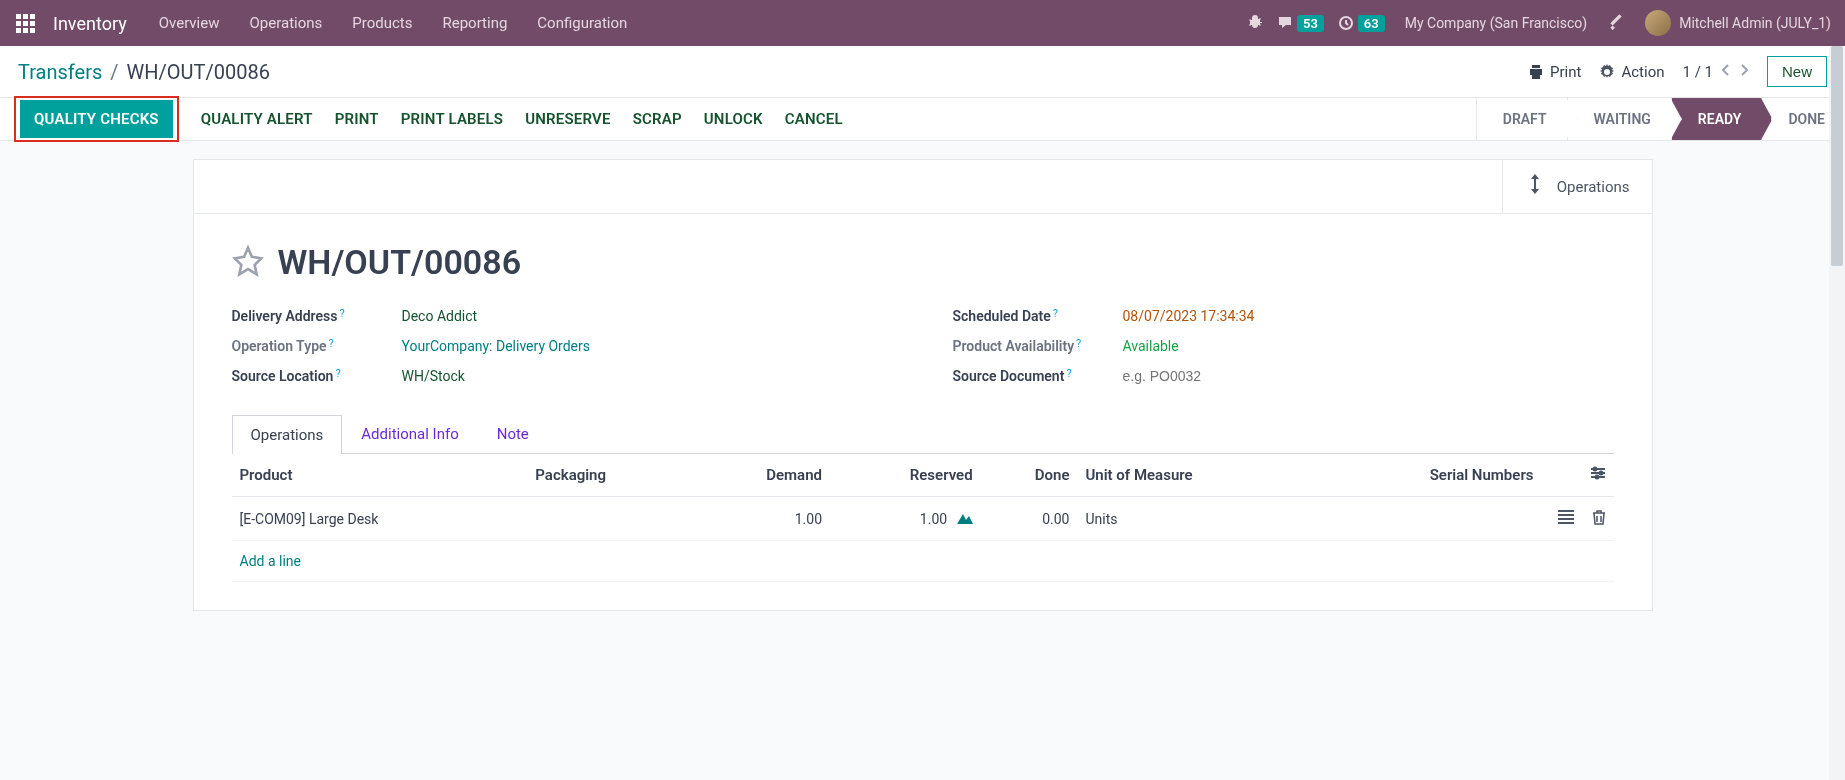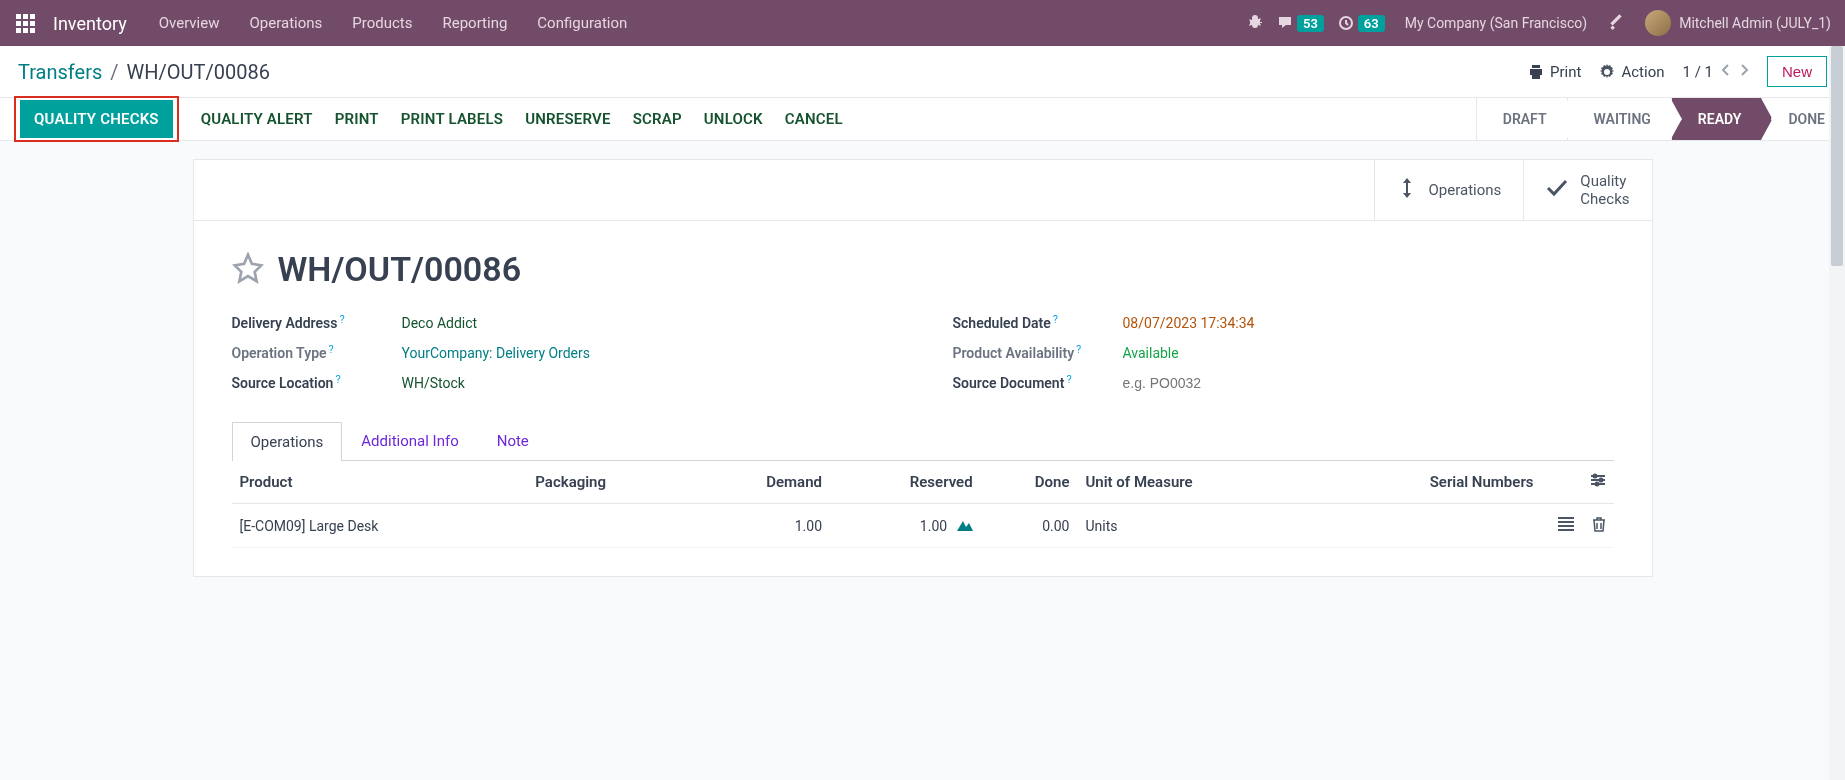--- a/index.html
+++ b/index.html
@@ -22,21 +22,21 @@
 
 
 .control-bar { display: flex; align-items: center; padding: 10px 18px; background: #fff; }
 .breadcrumb { font-size: 20px; color: #374151; display: flex; align-items: center; gap: 8px; }
 .breadcrumb a { color: #017E84; text-decoration: none; }
 .breadcrumb-sep { color: #6b7280; }
 .control-right { margin-left: auto; display: flex; align-items: center; gap: 18px; }
 .ctl-btn { display: flex; align-items: center; gap: 6px; color: #374151; cursor: pointer; font-size: 15px; }
 .pager { display: flex; align-items: center; gap: 8px; color: #374151; font-size: 15px; }
 .pager-arrow { color: #9ca3af; cursor: pointer; }
-.new-btn { border: 1px solid #00A09D; color: #be185d; background: #fff; padding: 6px 14px; cursor: pointer; font-size: 15px; }
+.new-btn { border: 1px solid #00A09D; color: #14532d; background: #fff; padding: 6px 14px; cursor: pointer; font-size: 15px; }
 
 
 .action-bar { display: flex; align-items: stretch; background: #fff; border-top: 1px solid #e5e7eb; border-bottom: 1px solid #e5e7eb; height: 44px; }
 .action-buttons { display: flex; align-items: center; gap: 22px; padding-left: 14px; }
 .action-btn { color: #14532d; font-weight: 600; font-size: 15px; cursor: pointer; padding: 10px 0; letter-spacing: 0.2px; }
 .action-btn.primary { background: #00A09D; color: #fff; padding: 10px 14px; }
 .highlight-box { border: 2px solid #d92d20; padding: 2px 4px; display: inline-flex; }
 
 .status-bar { margin-left: auto; display: flex; align-items: stretch; }
 .status-step { position: relative; padding: 0 20px 0 26px; display: flex; align-items: center; font-weight: 600; font-size: 14px; color: #6b7280; background: #fff; border-left: 1px solid #e5e7eb; }
@@ -54,21 +54,21 @@
 .stat-btn .stat-icon { font-size: 20px; }
 .stat-btn .stat-label { font-size: 15px; line-height: 1.2; }
 
 .sheet-body { padding: 28px 38px; }
 .title-row { display: flex; align-items: center; gap: 14px; margin-bottom: 26px; }
 .star-icon { color: #9ca3af; cursor: pointer; }
 .record-title { font-size: 34px; font-weight: 600; color: #374151; }
 
 .field-grid { display: grid; grid-template-columns: 1fr 1fr; gap: 14px 60px; margin-bottom: 30px; }
 .field-row { display: flex; align-items: baseline; }
-.field-label { width: 170px; font-weight: 600; color: #374151; display: flex; align-items: center; gap: 2px; }
+.field-label { width: 170px; font-weight: 600; color: #374151; display: flex; align-items: flex-end; gap: 2px; }
 .help-q { color: #0ea5e9; font-size: 11px; font-weight: 400; cursor: pointer; position: relative; top: -4px; }
 .field-value { color: #14532d; }
 .field-value.link { color: #017E84; cursor: pointer; }
 .field-value.warn { color: #b45309; }
 .field-value.ok { color: #16a34a; }
 .field-value.placeholder { color: #9ca3af; }
 .field-label.muted { color: #6b7280; }
 
 
 .tabs { display: flex; border-bottom: 1px solid #d1d5db; margin-bottom: 0; }
@@ -206,29 +206,20 @@
 <div class="sheet-wrap">
   <div class="sheet">
     <div class="stat-buttons">
       <div class="stat-btn">
         <span class="stat-icon">
           <svg width="20" height="24" viewBox="0 0 20 24" fill="currentColor">
               <path d="M10 2l4 5h-3v10h3l-4 5-4-5h3V7H6z"></path>
             </svg>
         </span>
         <span class="stat-label">Operations</span>
-      </div>
-      <div class="stat-btn">
-        <span class="stat-icon">
-          <svg width="22" height="18" viewBox="0 0 22 18" fill="none" stroke="currentColor" stroke-width="3">
-              <path d="M2 9l6 6L20 2"></path>
-            </svg>
-        </span>
-        <span class="stat-label" style="white-space:pre-line;">Quality
-Checks</span>
       </div>
     </div>
 
     <div class="sheet-body">
       <div class="title-row">
         <span class="star-icon">
           <svg width="32" height="32" viewBox="0 0 24 24" fill="none" stroke="currentColor" stroke-width="2">
               <path d="M12 2l2.9 6.9L22 10l-5 4.9 1.5 7.1L12 18l-6.5 4L7 14.9 2 10l7.1-1.1z"></path>
             </svg>
         </span>
@@ -334,20 +325,23 @@
               </span>
             </td>
             <td class="right">
               <span class="row-icon">
                 <svg width="14" height="16" viewBox="0 0 14 16" fill="none" stroke="currentColor" stroke-width="1.5">
                     <path d="M1 4h12M5 4V2h4v2M2 4l1 11h8l1-11M5 7v6M9 7v6"></path>
                   </svg>
               </span>
             </td>
           </tr>
+          <tr>
+            <td colspan="9"><span class="add-line">Add a line</span></td>
+          </tr>
         </tbody>
       </table>
     </div>
   </div>
 </div>
 
 <div class="scrollbar-fake">
   <div class="scrollbar-thumb"></div>
 </div>
 

